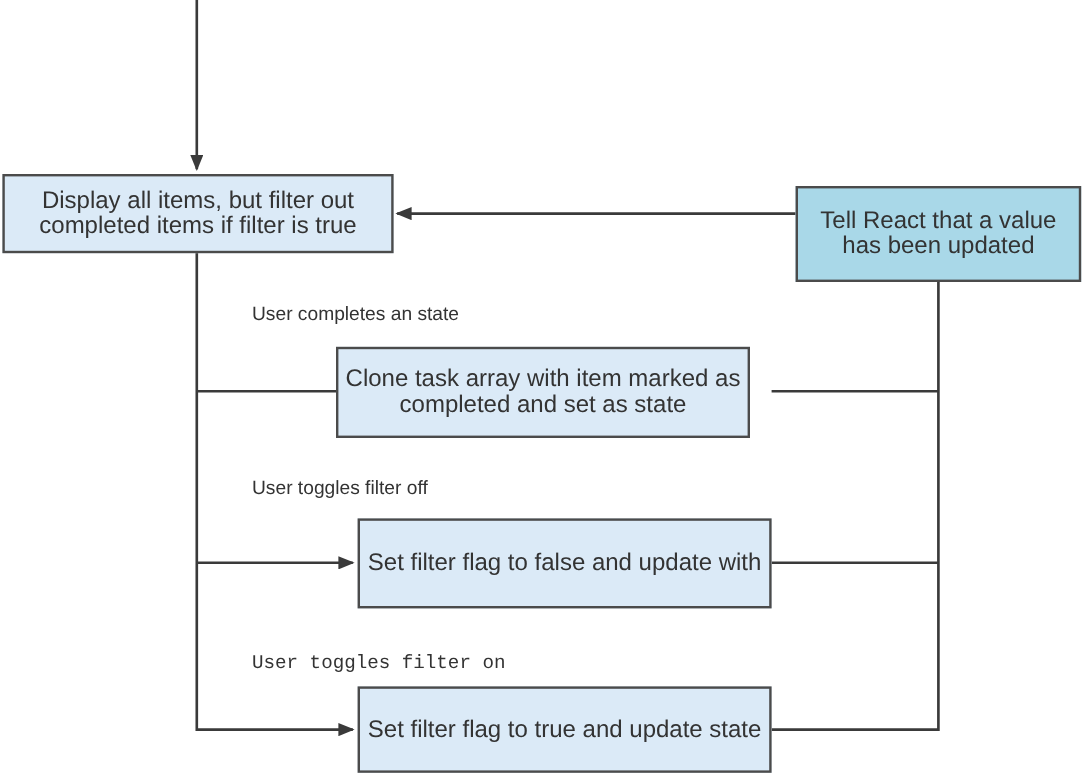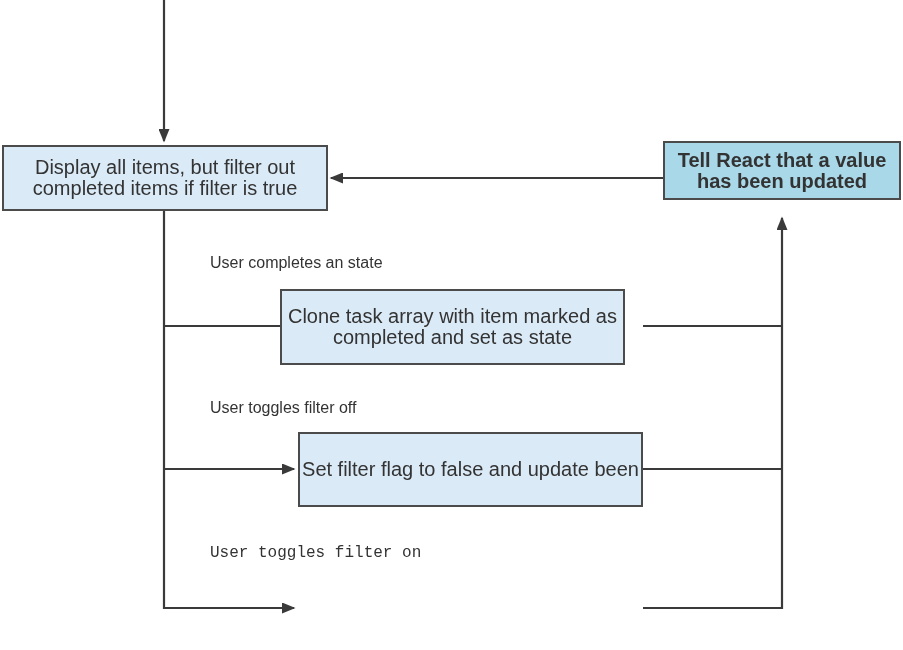--- a/index.html
+++ b/index.html
@@ -58,21 +58,21 @@
   }
   .edge-label {
     position: absolute;
     z-index: 2;
     font-size: 16px;
     line-height: 20px;
     color: var(--text);
   }
   
   .node-display      { left: 2px;   top: 145px; width: 326px; height: 66px; }
-  .node-tell-react   { left: 663px; top: 141px; width: 238px; height: 59px; font-weight: bold; }
+  .node-tell-react   { left: 663px; top: 155px; width: 238px; height: 80px; }
   .node-clone        { left: 280px; top: 289px; width: 345px; height: 76px; }
   .node-filter-false { left: 298px; top: 432px; width: 345px; height: 75px; }
   .node-filter-true  { left: 298px; top: 572px; width: 345px; height: 72px; }
   .init-annotation   { left: 182px; top: 44px; }
   .label-completes   { left: 210px; top: 253px; }
   .label-toggles-off { left: 210px; top: 398px; }
   .label-toggles-on  { left: 210px; top: 543px; font-family: Liberation Mono, monospace; }
 </style>
 </head>
 <body>
@@ -110,18 +110,19 @@
   <div class="node highlight node-tell-react">Tell React that a value
 has been updated</div>
 
   <div class="edge-label label-completes">User completes an state</div>
 
   <div class="node node-clone">Clone task array with item marked as
 completed and set as state</div>
 
   <div class="edge-label label-toggles-off">User toggles filter off</div>
 
-  <div class="node node-filter-false">Set filter flag to false and update been</div>
+  <div class="node node-filter-false">Set filter flag to false and update with</div>
 
   <div class="edge-label label-toggles-on">User toggles filter on</div>
 
+  <div class="node node-filter-true">Set filter flag to true and update state</div>
 
 </div>
 
 </body></html>

